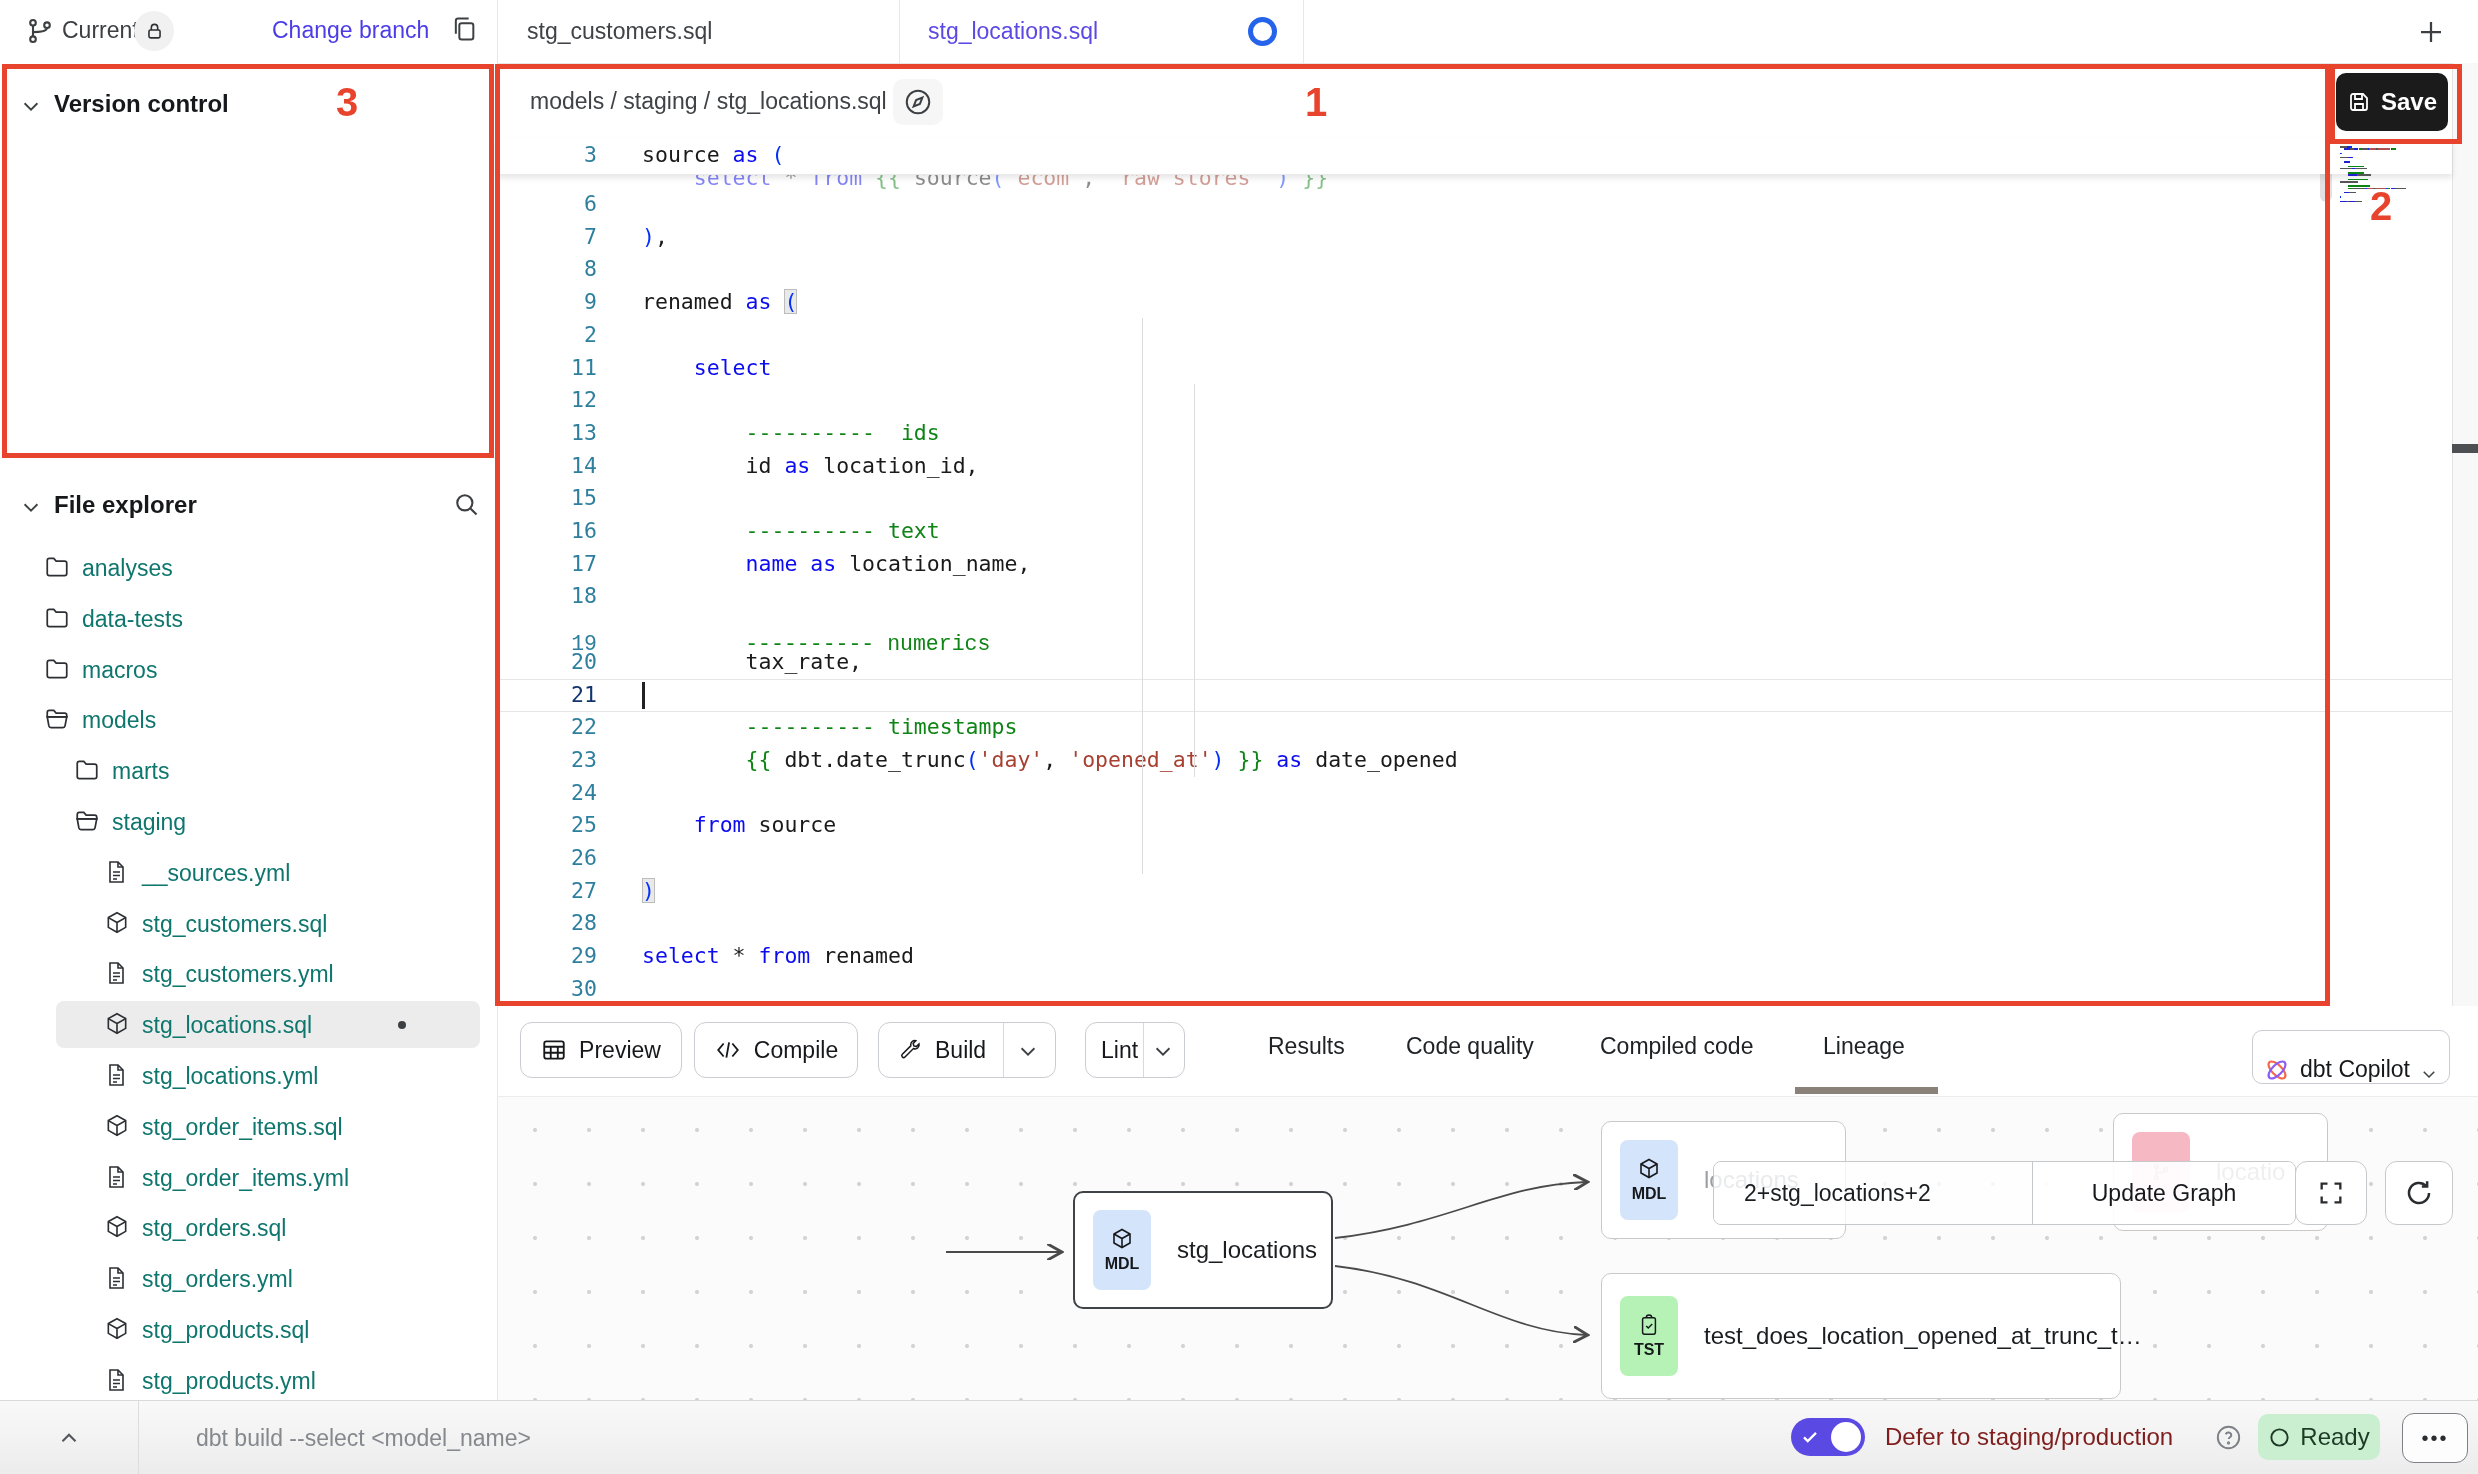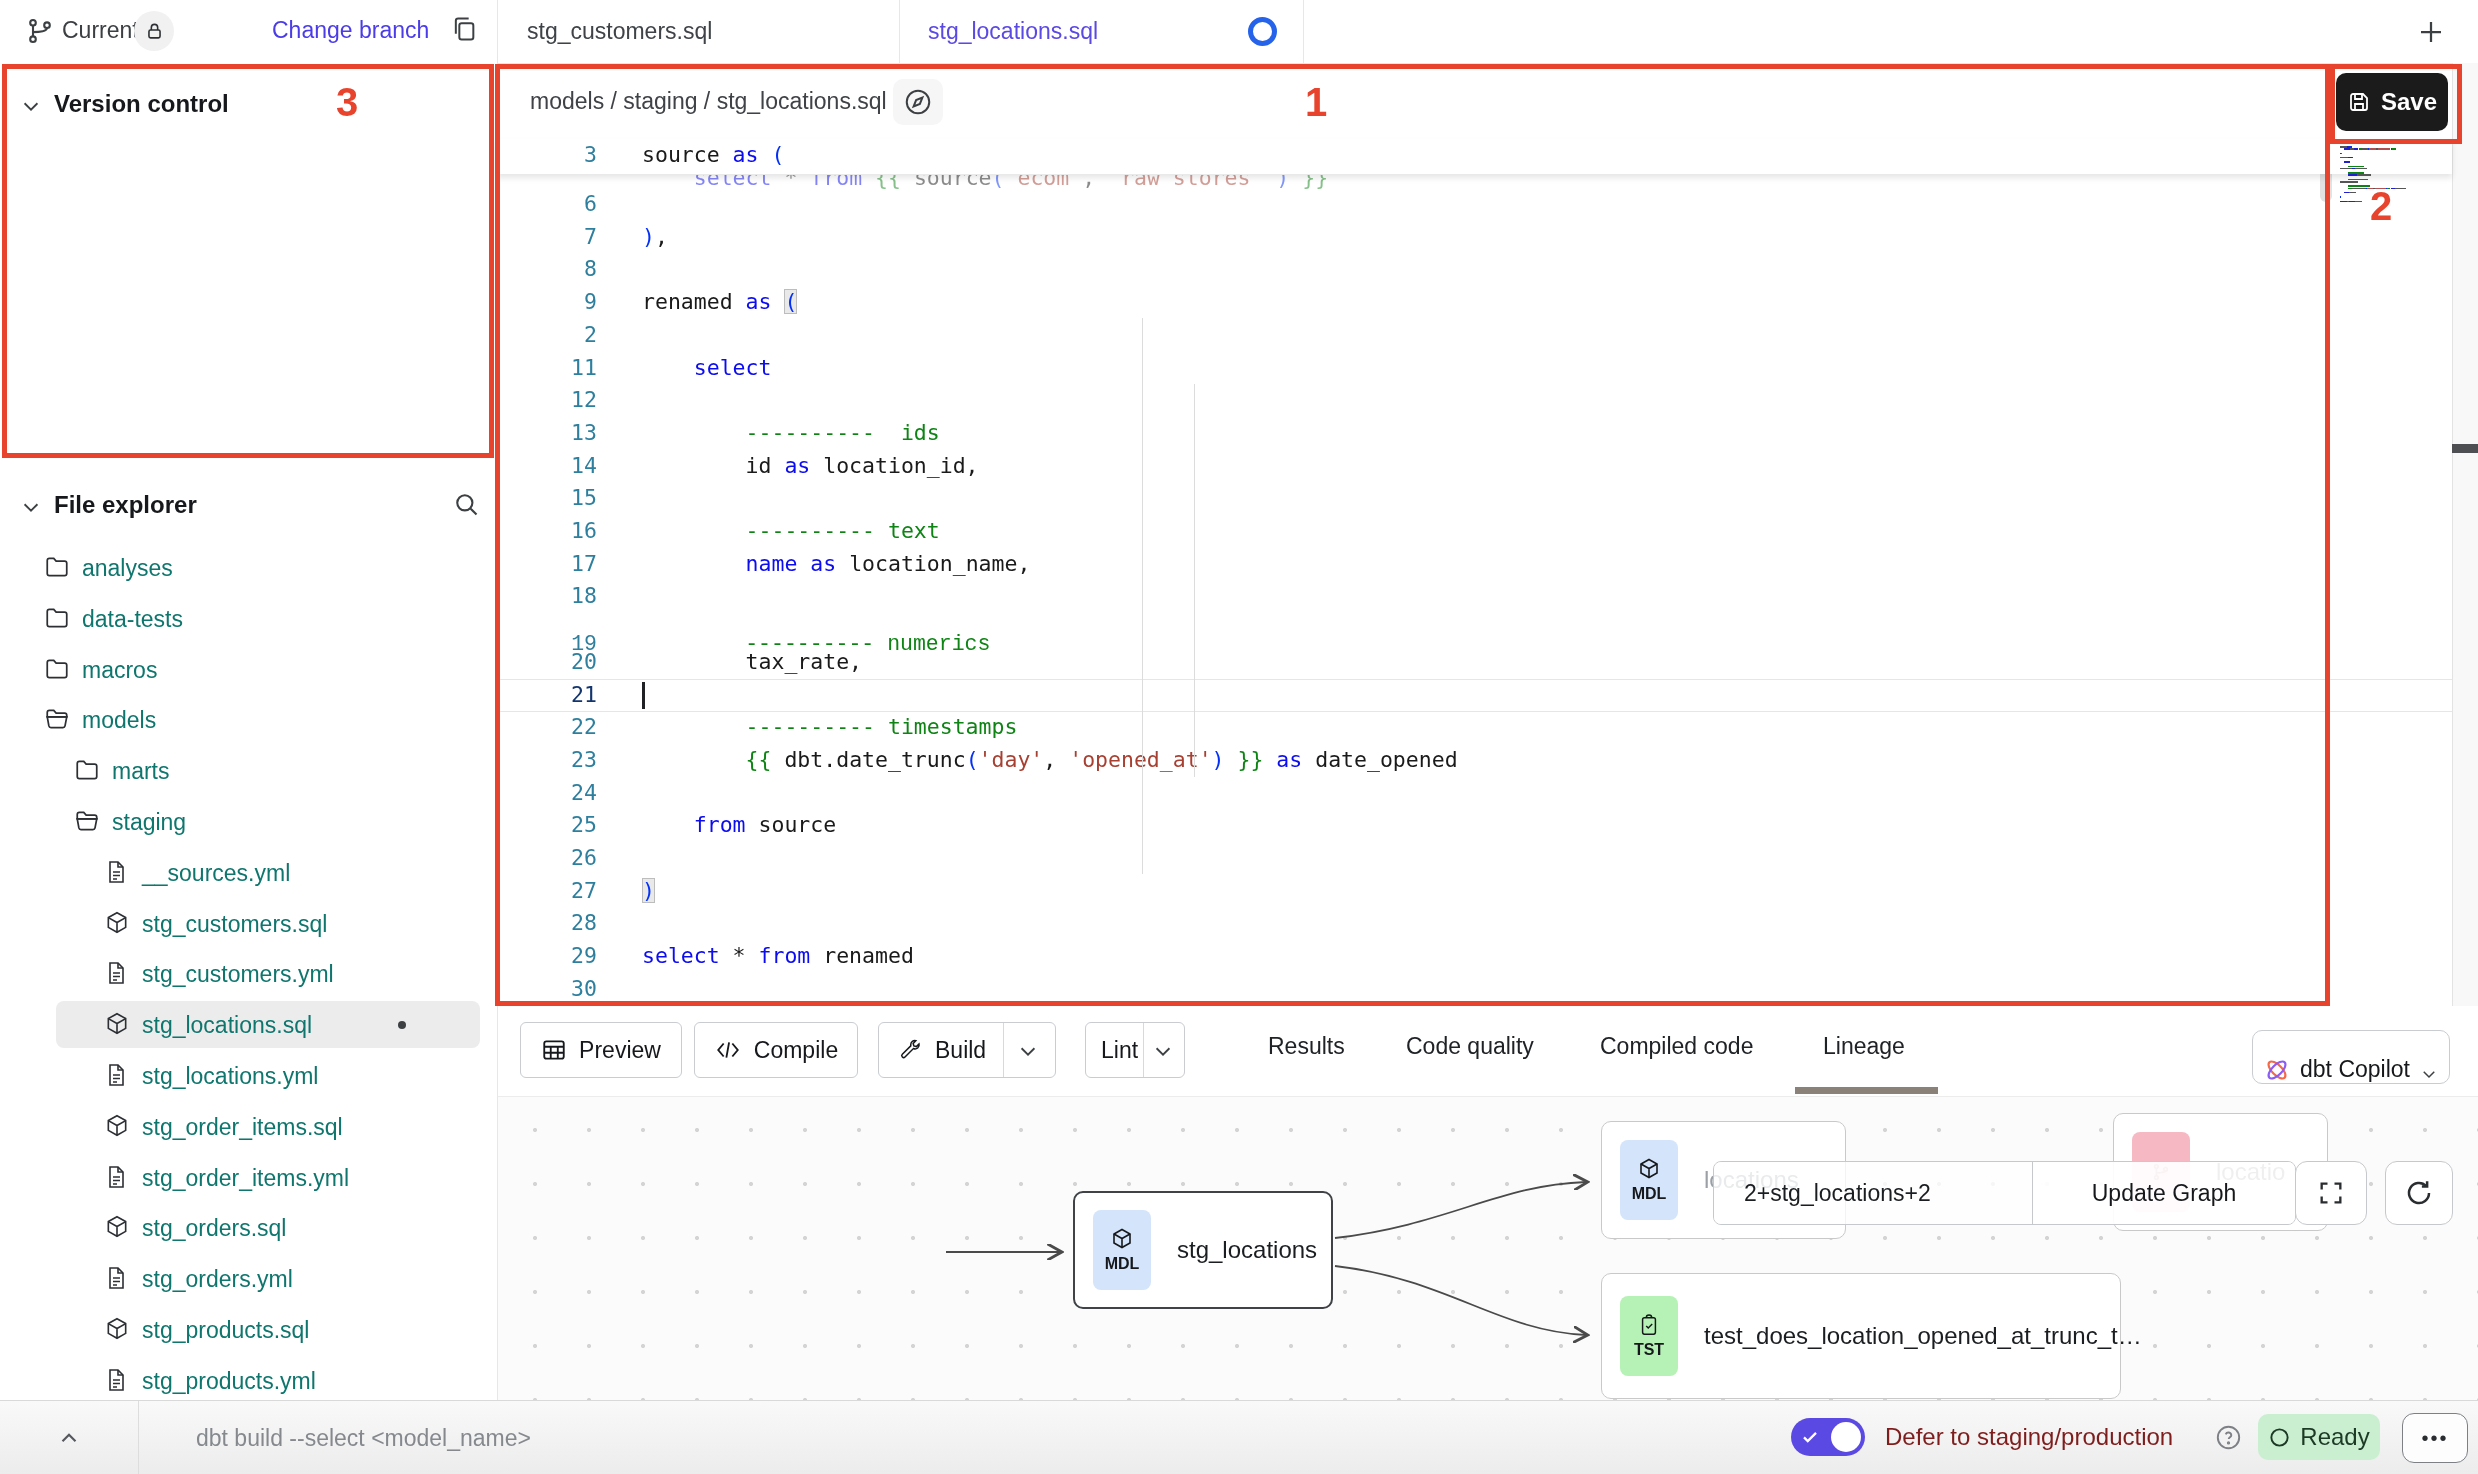--- a/index.html
+++ b/index.html
@@ -46,21 +46,21 @@
   .minimap{position:absolute;left:2340px;top:146px;width:112px;z-index:4}
   .mm-row{display:flex;height:1.5px;margin-bottom:.7px}
   .right-strip{position:absolute;left:2452px;top:63px;width:26px;height:943px;background:#f8f8f8;border-left:1px solid #e3e3e3}
   .strip-handle{position:absolute;left:2452px;top:444px;width:26px;height:9px;background:#4d4f52}
 
   
   .ann-box{position:absolute;border:5px solid #e8432c;box-sizing:border-box;z-index:9;pointer-events:none}
   .ann-num{position:absolute;color:#e8432c;font-size:40px;font-weight:700;z-index:10}
 
   
-  .tool-btn{position:absolute;top:1022px;height:56px;border:1.5px solid #c9ccd0;border-radius:6px;background:#fff;display:flex;align-items:center;box-sizing:border-box;cursor:pointer}
+  .tool-btn{position:absolute;top:1022px;height:56px;border:1.5px solid #c9ccd0;border-radius:12px;background:#fff;display:flex;align-items:center;box-sizing:border-box;cursor:pointer}
   .tool-btn .b-lbl{font-size:23px;color:#16181b}
   .panel-tab{position:absolute;top:1033px;font-size:23px;color:#202326;cursor:pointer}
   .tab-underline{position:absolute;left:1795px;top:1087px;width:143px;height:7px;background:#8a8178}
   .copilot{position:absolute;left:2252px;top:1030px;width:198px;height:54px;border:1.5px solid #c9ccd0;border-radius:10px;background:#fff;display:flex;align-items:flex-end;justify-content:center;gap:10px;box-sizing:border-box;cursor:pointer}
   .copilot .c-lbl{font-size:23px;color:#16181b}
 
   
   .canvas{position:absolute;left:498px;top:1096px;width:1980px;height:304px;overflow:hidden;border-top:1px solid #ececec;
           background-color:#fbfbfb;background-image:radial-gradient(circle,#d4d4d4 2px,transparent 2.2px);background-size:54px 54px;background-position:10px 6px}
   .node{position:absolute;background:#fff;border:1.5px solid #c9c9c9;border-radius:10px;display:flex;align-items:center;gap:26px;padding-left:18px;box-sizing:border-box;z-index:3}

